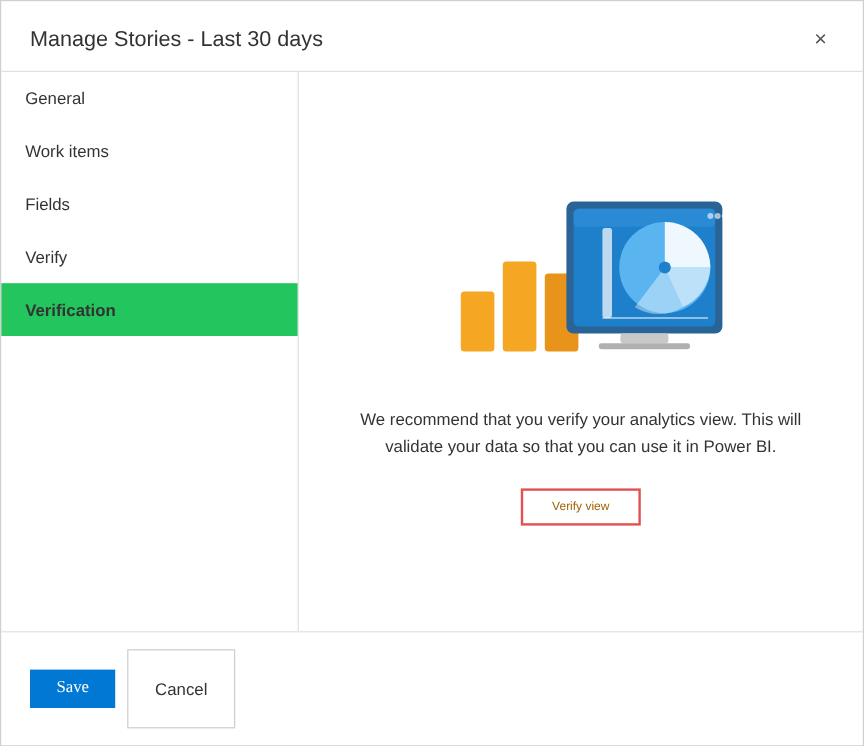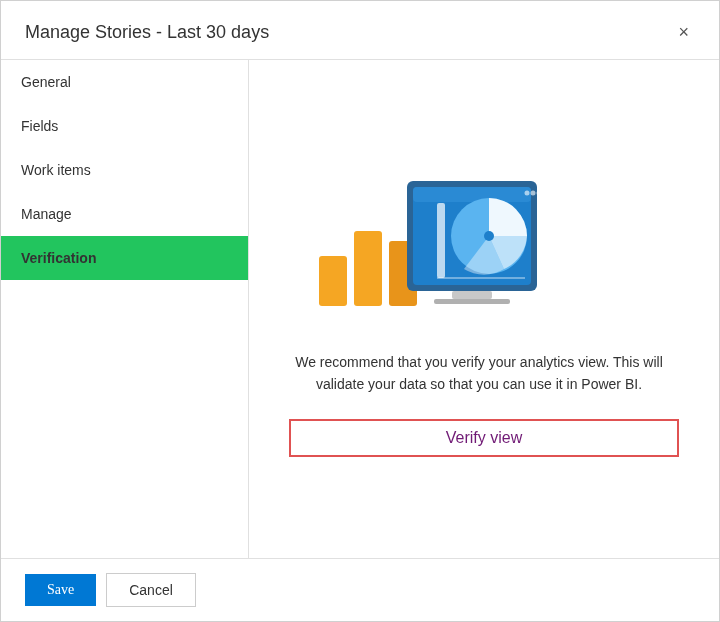--- a/index.html
+++ b/index.html
@@ -59,42 +59,43 @@
       cursor: pointer;
     }
     .sidebar-item.active {
       background: #22c55e;
       font-weight: 700;
     }
     .main-content {
       flex: 1;
       display: flex;
       flex-direction: column;
+      align-items: center;
       justify-content: center;
       padding: 30px 40px;
     }
     .illustration {
       width: 260px;
       height: 160px;
       position: relative;
       margin-bottom: 30px;
     }
     .verify-text {
       font-size: 14px;
       color: #333;
       text-align: center;
       max-width: 380px;
       line-height: 1.6;
       margin-bottom: 24px;
     }
     .verify-btn {
       padding: 8px 24px;
-      font-size: 16px;
+      font-size: 10px;
       background: #fff;
-      color: #701a75;
+      color: #a16207;
       border: 2px solid #e05252;
       cursor: pointer;
       font-family: "Segoe UI", Arial, sans-serif;
     }
     .dialog-footer {
       padding: 14px 24px;
       border-top: 1px solid #e0e0e0;
       display: flex;
       gap: 10px;
       align-items: center;
@@ -102,44 +103,44 @@
     .save-btn {
       padding: 8px 22px;
       background: #0078d4;
       color: #fff;
       border: none;
       font-size: 14px;
       cursor: pointer;
       font-family: Liberation Serif, serif;
     }
     .cancel-btn {
-      padding: 8px 22px;
+      padding: 24px 22px;
       background: #fff;
       color: #333;
       border: 1px solid #ccc;
       font-size: 14px;
       cursor: pointer;
       font-family: "Segoe UI", Arial, sans-serif;
     }
   </style>
 </head>
 <body>
 
 <div class="dialog">
   <div class="dialog-header">
     <span class="dialog-title">Manage Stories - Last 30 days</span>
     <button class="close-btn">×</button>
   </div>
 
   <div class="dialog-body">
     <div class="sidebar">
       <div class="sidebar-item">General</div>
+      <div class="sidebar-item">Work items</div>
       <div class="sidebar-item">Fields</div>
-      <div class="sidebar-item">Work items</div>
-      <div class="sidebar-item">Manage</div>
+      <div class="sidebar-item">Verify</div>
       <div class="sidebar-item active">Verification</div>
     </div>
 
     <div class="main-content">
 
       <div class="illustration">
         <svg width="260" height="160" viewBox="0 0 260 160" xmlns="http://www.w3.org/2000/svg">
 
           <rect x="30" y="95" width="28" height="50" rx="3" fill="#F5A623"></rect>
           <rect x="65" y="70" width="28" height="75" rx="3" fill="#F5A623"></rect>

